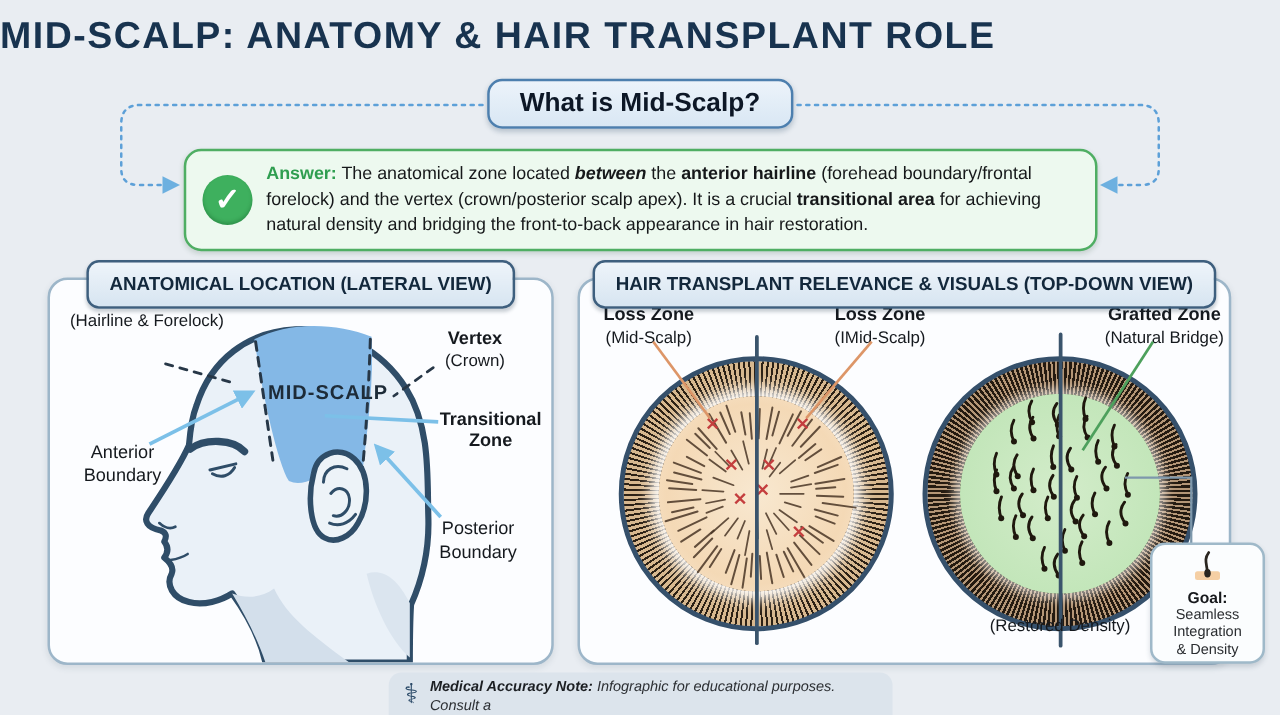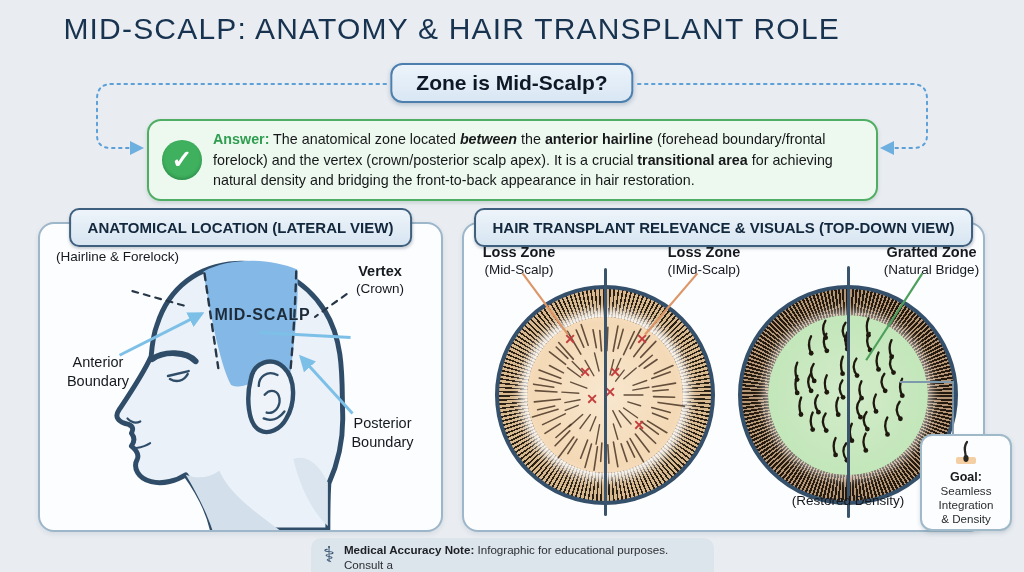--- a/index.html
+++ b/index.html
@@ -6,21 +6,21 @@
   html,body { width:1024px; height:572px; overflow:hidden; }
   body {
     position:relative;
     background:#e9edf2;
     font-family:"Liberation Sans", sans-serif;
     color:#1a1f26;
   }
   
   .page-title{
     position:absolute; left:0; top:12px; width:840px;
-    text-align:right; font-size:30px; font-weight:400;
+    text-align:left; font-size:30px; font-weight:700;
     letter-spacing:1.2px; color:#18334f;
   }
   
   .page-svg{ position:absolute; left:0; top:0; width:1024px; height:572px; pointer-events:none; z-index:4; }
   
   .question-box{
     position:absolute; left:512px; top:63px; transform:translateX(-50%);
     background:linear-gradient(#ecf3fa,#d9e7f4);
     border:2.5px solid #4d7fae; border-radius:12px;
     padding:6px 24px; font-size:21px; font-weight:800; color:#0d1726;
@@ -101,40 +101,40 @@
   }
   .goal-box .g-title{ font-size:12.5px; font-weight:800; color:#17191c; line-height:14px; }
   .goal-box .g-line{ font-size:11.6px; color:#2a2d30; line-height:14px; }
   
   .footer-note{
     position:absolute; left:311px; top:538px; width:403px; height:44px;
     background:#dce4ec; border-radius:10px; z-index:5;
     display:flex; align-items:flex-start; padding:5px 12px; gap:9px;
   }
   .caduceus{ font-size:22px; line-height:24px; color:#2b4a68; }
-  .footer-text{ font-size:11.6px; line-height:14.5px; color:#2c2f33; }
+  .footer-text{ font-size:11.6px; line-height:14.5px; color:#2c2f33;font-style:italic; }
   .footer-text b{ color:#1c1f23; }
 </style>
 </head>
 <body>
 
 <div>
 
   <h1 class="page-title">MID-SCALP: ANATOMY &amp; HAIR TRANSPLANT ROLE</h1>
 
   <svg class="page-svg" viewBox="0 0 1024 572">
     <path d="M386,84 L112,84 Q97,84 97,99 L97,135 Q97,148 111,148 L130,148" fill="none" stroke="#5da0d8" stroke-width="2" stroke-dasharray="2.5,4.5" stroke-linecap="round"></path>
     <polygon points="130,141 144,148 130,155" fill="#6db0e0"></polygon>
     <path d="M638,84 L912,84 Q927,84 927,99 L927,135 Q927,148 913,148 L894,148" fill="none" stroke="#5da0d8" stroke-width="2" stroke-dasharray="2.5,4.5" stroke-linecap="round"></path>
     <polygon points="894,141 880,148 894,155" fill="#6db0e0"></polygon>
     <path d="M900,382 L953,382 L953,437" fill="none" stroke="#7e98ac" stroke-width="1.8"></path>
   </svg>
 
   <div class="question-box">
-    <span>Zone is Mid-Scalp?</span>
+    <span>What is Mid-Scalp?</span>
   </div>
 
   <div class="answer-box">
     <div class="check-circle">
       <span>✓</span>
     </div>
     <p class="answer-text"><b class="green">Answer:</b><span> The anatomical zone located </span><b><i>between</i></b><span> the </span><b>anterior hairline</b><span> (forehead boundary/frontal forelock) and the vertex (crown/posterior scalp apex). It is a crucial </span><b>transitional area</b><span> for achieving natural density and bridging the front-to-back appearance in hair restoration.</span></p>
   </div>
 
   <div class="panel panel-left">
@@ -179,20 +179,24 @@
       </svg>
 
       <div class="lbl" style="left:5px;top:24px;width:145px;">
         <span class="s">(Hairline &amp; Forelock)</span>
       </div>
       <div class="lbl" style="left:285px;top:39px;width:110px;">
         <span class="t">Vertex</span>
         <span class="s">(Crown)</span>
       </div>
       <div class="midscalp-lbl" style="left:160px;top:82px;width:125px;text-align:center;">MID-SCALP</div>
+      <div class="lbl" style="left:295px;top:104px;width:115px;">
+        <span class="t">Transitional</span>
+        <span class="t">Zone</span>
+      </div>
       <div class="lbl plain" style="left:8px;top:129px;width:100px;">
         <span>Anterior</span><br>
         <span>Boundary</span>
       </div>
       <div class="lbl plain" style="left:290px;top:190px;width:105px;">
         <span>Posterior</span><br>
         <span>Boundary</span>
       </div>
     </div>
   </div>

